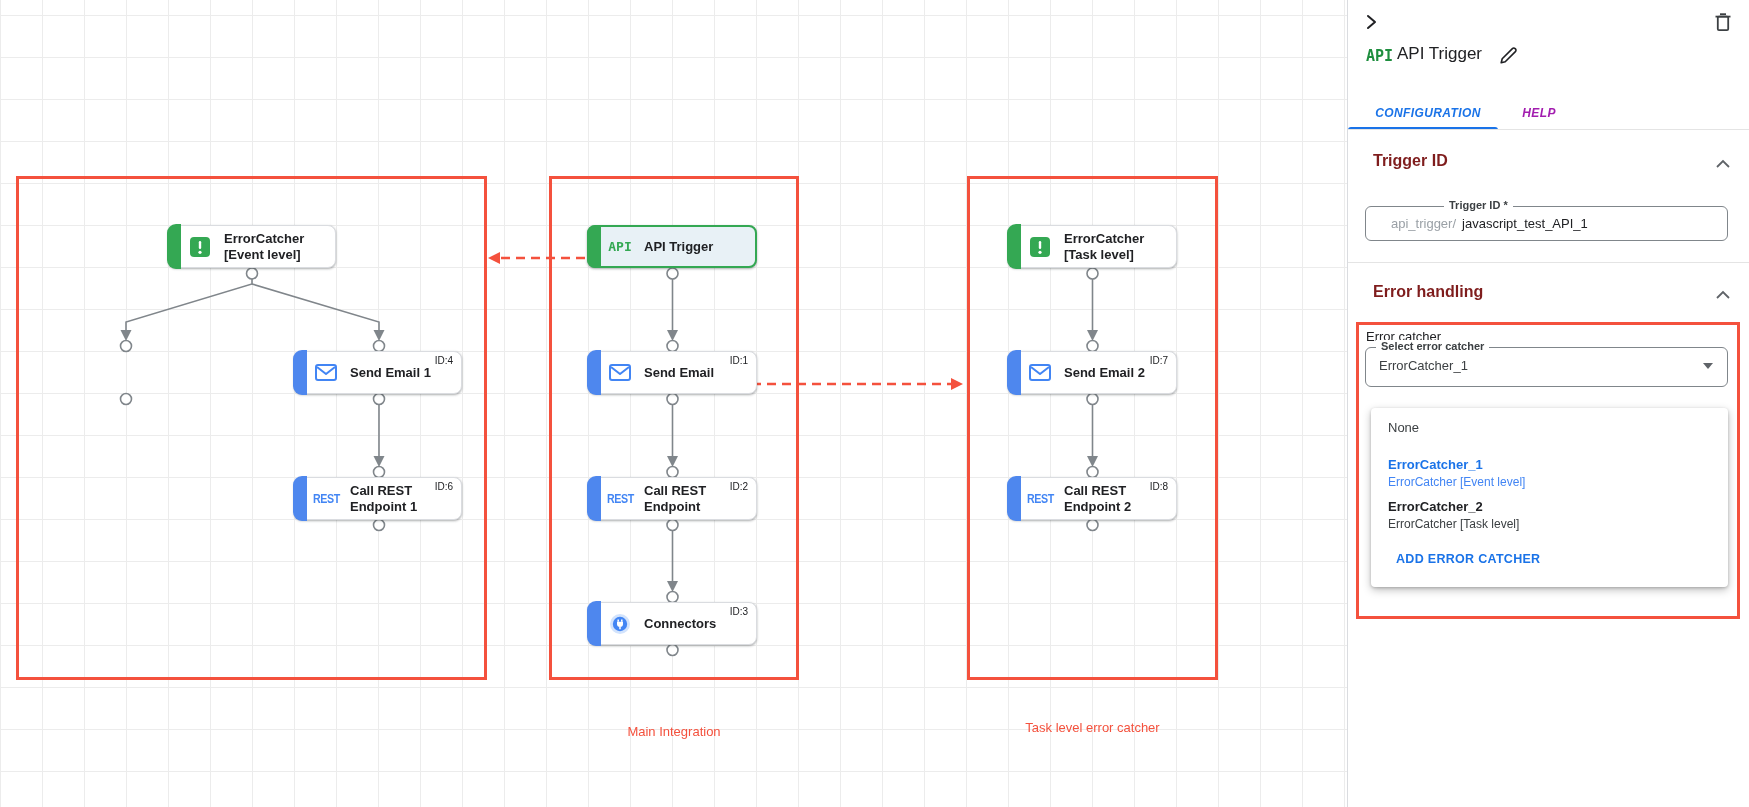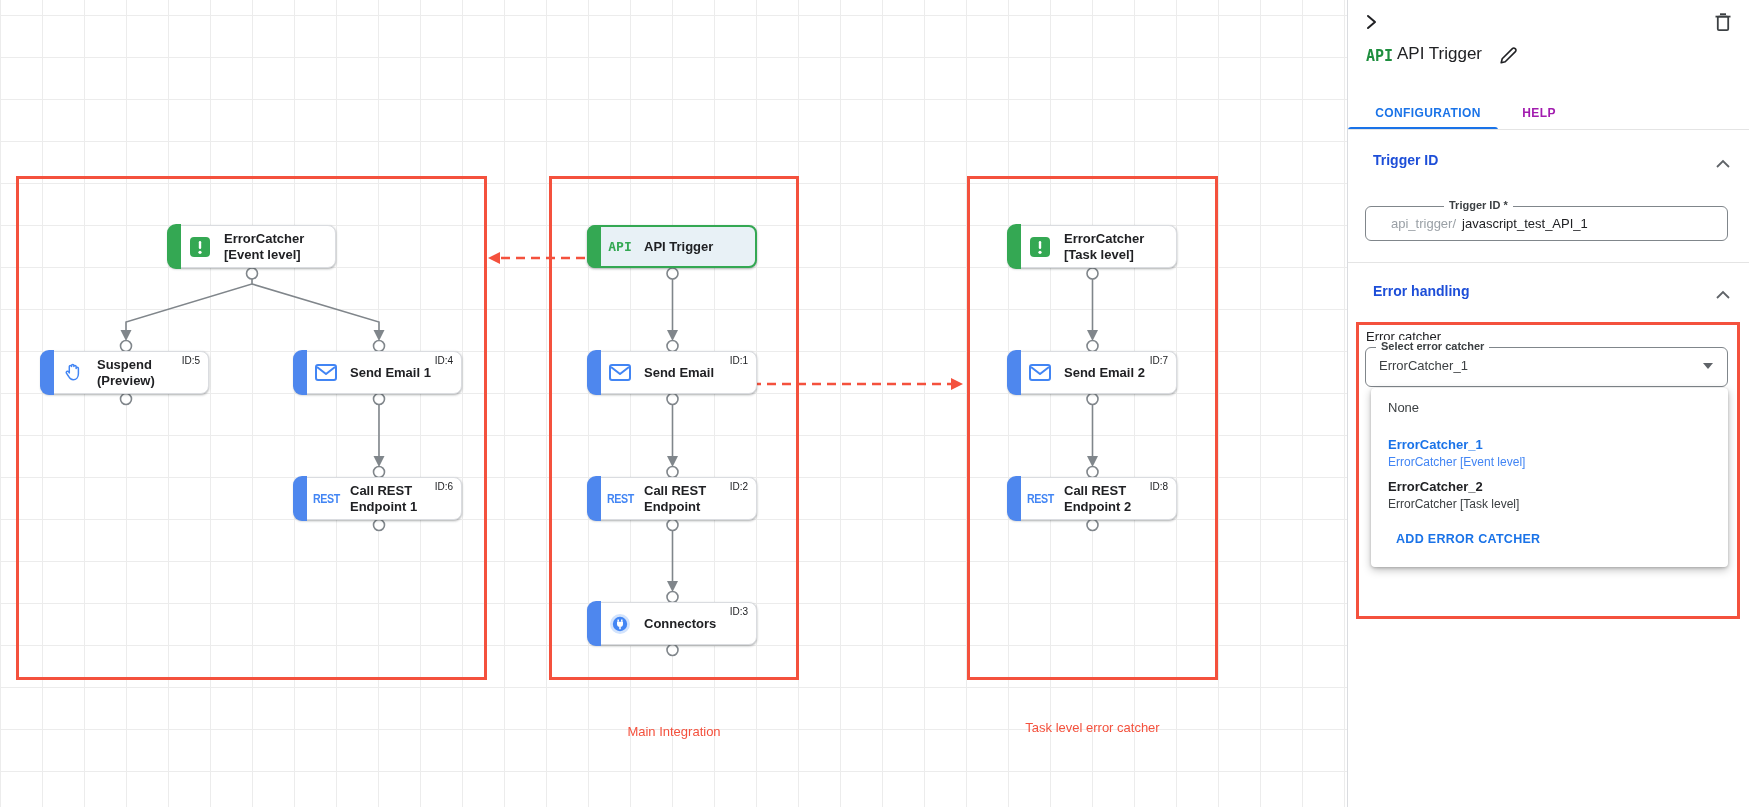--- a/index.html
+++ b/index.html
@@ -29,37 +29,37 @@
   .rest-txt{color:#4285f4;font-weight:bold;font-size:13px;letter-spacing:-0.5px;transform:scaleX(.82);}
   .api-txt{font-family:"DejaVu Sans Mono",monospace;font-weight:bold;font-size:13px;color:#34a853;}
 
   
   .panel{position:absolute;left:1347px;top:0;width:402px;height:807px;background:#fff;border-left:1px solid #dadce0;box-sizing:border-box;}
   .icon-btn{position:absolute;cursor:pointer;background:none;border:none;padding:2px;}
   .ptitle-logo{position:absolute;left:18px;top:47px;font-family:"DejaVu Sans Mono",monospace;font-weight:bold;font-size:15px;color:#1e8e3e;}
   .ptitle{position:absolute;left:49px;top:44px;font-size:17px;color:#202124;}
   .tabs{position:absolute;left:0;top:96px;width:402px;height:34px;}
   .tab{position:absolute;top:0;height:34px;display:flex;align-items:center;justify-content:center;
-    font-size:12px;font-weight:bold;letter-spacing:.4px;cursor:pointer;}
+    font-size:12px;font-weight:bold;letter-spacing:.4px;cursor:pointer;font-style:italic;}
   .tab.active{color:#1a73e8;}
   .tab.inactive{color:#a21caf;}
   .tab-underline{position:absolute;left:0;top:127px;width:150px;height:3px;background:#1a73e8;border-radius:3px 3px 0 0;}
   .pdiv{position:absolute;left:0;width:402px;height:1px;background:#e4e4e4;}
-  .sect-h{position:absolute;left:25px;font-size:14px;font-weight:bold;color:#1d4ed8;}
+  .sect-h{position:absolute;left:25px;font-size:16px;font-weight:bold;color:#7f1d1d;}
   .chev-up{position:absolute;left:368px;}
 
   .field{position:absolute;left:17px;width:363px;height:35px;border:1px solid #80868b;border-radius:6px;background:#fff;box-sizing:border-box;}
   .field-label{position:absolute;top:-8px;font-size:11px;font-weight:bold;color:#3c4043;background:#fff;padding:0 5px;white-space:nowrap;}
   .field-val{position:absolute;left:13px;top:0;height:33px;display:flex;align-items:center;font-size:13px;gap:6px;}
   .pre{color:#9aa0a6;margin-left:12px;}
   .val{color:#202124;}
   .sel-arrow{position:absolute;right:14px;top:15px;width:0;height:0;border-left:5px solid transparent;border-right:5px solid transparent;border-top:6px solid #5f6368;}
 
   .hl-box{position:absolute;left:8px;top:322px;width:378px;height:291px;border:3px solid #f4513d;}
-  .menu{position:absolute;left:23px;top:388px;width:357px;height:179px;background:#fff;border-radius:4px;
+  .menu{position:absolute;left:23px;top:408px;width:357px;height:179px;background:#fff;border-radius:4px;
     box-shadow:0 1px 3px rgba(0,0,0,.2),0 3px 8px rgba(0,0,0,.25);z-index:5;}
   .mi{position:absolute;left:17px;cursor:pointer;font-size:13px;}
   .mi-sub{position:absolute;left:17px;font-size:12px;}
   .add-btn{position:absolute;left:21px;top:142px;font-size:12.5px;font-weight:bold;letter-spacing:.3px;color:#1a73e8;background:none;border:none;cursor:pointer;padding:2px 4px;}
   .lbl-sm{position:absolute;font-size:13px;color:#202124;}
 </style>
 </head>
 <body>
 
 <div class="canvas">
@@ -128,30 +128,20 @@
     <span class="nicon">
       <svg width="22" height="22" viewBox="0 0 22 22">
           <rect x="1" y="1" width="20" height="20" rx="4" fill="#34a853"></rect>
           <rect x="9.8" y="5" width="2.4" height="8" rx="1.2" fill="#fff"></rect>
           <circle cx="11" cy="16.3" r="1.6" fill="#fff"></circle>
         </svg>
     </span>
     <span class="nlabel">ErrorCatcher [Event level]</span>
   </div>
 
-  <div class="node" style="left:41px;top:351px;width:168px">
-    <span class="bar blue"></span>
-    <span class="nicon">
-      <svg width="21" height="21" viewBox="0 0 24 24">
-          <path d="M7.2 11.5 V5.2 a1.3 1.3 0 0 1 2.6 0 V4.1 a1.3 1.3 0 0 1 2.6 0 v1.1 a1.3 1.3 0 0 1 2.6 0 v2.2 a1.3 1.3 0 0 1 2.6 0 v6.1 c0 3.9-2.4 6.8-5.9 6.8-2.7 0-4.1-1.5-5.4-4L3.9 12.8c-.6-1 .2-2.2 1.3-2.1.8.1 1.4.8 2 1.8 Z" fill="#fff" stroke="#4285f4" stroke-width="1.7" stroke-linejoin="round"></path>
-        </svg>
-    </span>
-    <span class="nlabel">Suspend (Preview)</span>
-    <span class="nid">ID:5</span>
-  </div>
 
   <div class="node" style="left:294px;top:351px;width:168px">
     <span class="bar blue"></span>
     <span class="nicon">
       <svg width="22" height="17" viewBox="0 0 22 17">
           <rect x="1" y="1" width="20" height="15" rx="2" fill="#fff" stroke="#4285f4" stroke-width="2"></rect>
           <path d="M2 3 L11 10 L20 3" fill="none" stroke="#4285f4" stroke-width="2" stroke-linejoin="round"></path>
         </svg>
     </span>
     <span class="nlabel">Send Email 1</span>

